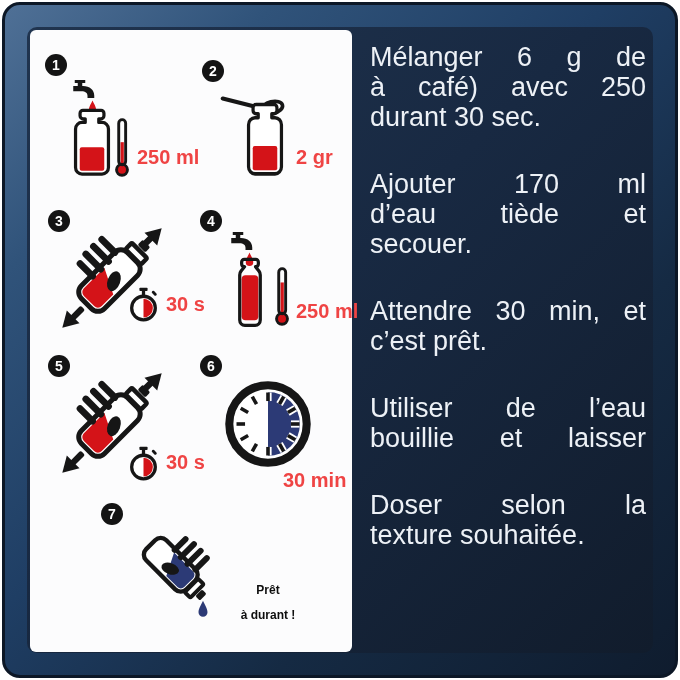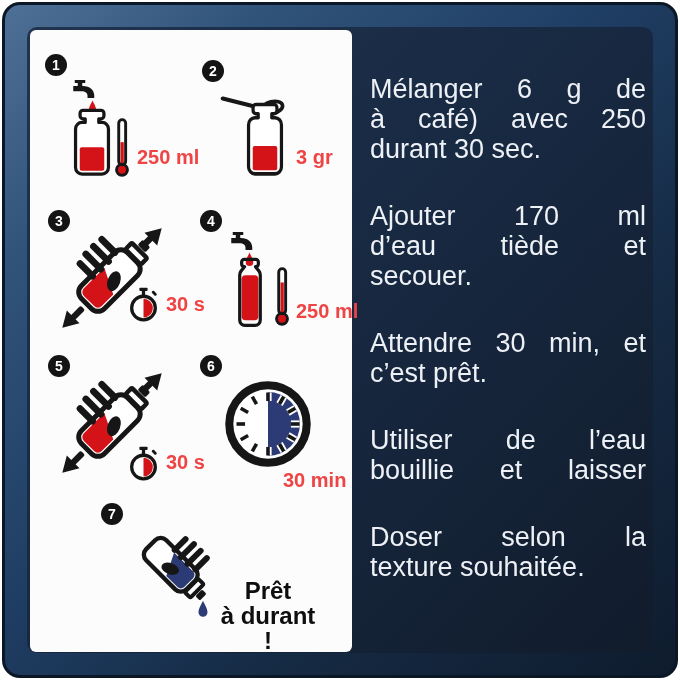--- a/index.html
+++ b/index.html
@@ -9,23 +9,23 @@
     border:3px solid #0c1726;
     background:linear-gradient(135deg,#4f7096 0%,#30537a 20%,#1f3e64 45%,#152a43 70%,#0f1c2e 100%);}
   .inner{position:absolute;left:27px;top:27px;right:27px;bottom:27px;border-radius:10px;
     background:linear-gradient(135deg,#20344f 0%,#182942 45%,#111c2c 100%);}
   .panel{position:absolute;left:30px;top:30px;width:322px;height:622px;background:#fcfcfd;border-radius:6px;}
   .abs{position:absolute;}
   .badge{position:absolute;width:22px;height:22px;border-radius:50%;background:#141414;color:#ffffff;
     font-weight:700;font-size:14px;line-height:22px;text-align:center;}
   .lbl{position:absolute;font-weight:700;font-size:20px;color:#ef4444;white-space:nowrap;}
   .cap7{position:absolute;left:186px;top:548px;width:104px;text-align:center;font-weight:700;
-    font-size:24px;line-height:25px;color:#0e0e0e;}
+    font-size:12px;line-height:25px;color:#0e0e0e;}
   .text-col{position:absolute;left:370px;top:42px;width:276px;color:#edf1f6;font-size:27px;line-height:30px;}
-  .para{margin-bottom:37px;margin-top:32px;}
+  .para{margin-bottom:37px;}
   .para:last-child{margin-bottom:0;}
   .tline{text-align:justify;text-align-last:justify;}
   .tlast{text-align-last:left;}
   svg{display:block;}
   .f-red{fill:var(--red,#d41318);}
   .f-blue{fill:var(--navy,#2c3a76);}
   .f-ink{fill:var(--ink,#161616);}
   .s-ink{stroke:var(--ink,#161616);}
 </style>
 </head>
@@ -57,21 +57,21 @@
 
     <div class="badge" style="left:172px;top:30px">2</div>
     <svg class="abs" style="left:190px;top:60px" width="66" height="28" viewBox="0 0 72 30">
       <line x1="3" y1="9" x2="47" y2="20" class="s-ink" stroke-width="4.5" stroke-linecap="round"></line>
       <ellipse cx="57" cy="19" rx="11.5" ry="6.5" fill="#ffffff" class="s-ink" stroke-width="4" transform="rotate(-14 57 19)"></ellipse>
     </svg>
     <svg class="abs" style="left:215px;top:72px" width="40" height="74" viewBox="0 0 62 104" preserveAspectRatio="none">
       <path fill="#ffffff" class="s-ink" stroke-width="5" stroke-linejoin="round" d="M17 3.5 h28 a4.5 4.5 0 0 1 4.5 4.5 v4 a4.5 4.5 0 0 1 -4.5 4.5 h-3.5 v5.5 h5 a10 10 0 0 1 10 10 v59 a10 10 0 0 1 -10 10 h-31 a10 10 0 0 1 -10 -10 v-59 a10 10 0 0 1 10 -10 h5 v-5.5 h-3.5 a4.5 4.5 0 0 1 -4.5 -4.5 v-4 a4.5 4.5 0 0 1 4.5 -4.5 z"></path>
       <rect class="f-red" x="12" y="62" width="38" height="34" rx="3"></rect>
     </svg>
-    <div class="lbl" style="left:266px;top:116px">3 gr</div>
+    <div class="lbl" style="left:266px;top:116px">2 gr</div>
 
     <div class="badge" style="left:18px;top:180px">3</div>
     <svg class="abs" style="left:26px;top:192px" width="112" height="112" viewBox="0 0 124 124">
       <g transform="rotate(45 62 62)">
         <rect x="44" y="30" width="36" height="72" rx="10" fill="#ffffff" class="s-ink" stroke-width="5.5"></rect>
         <path class="f-red" d="M48 60 l28 14 v18 a6 6 0 0 1 -6 6 h-16 a6 6 0 0 1 -6 -6 z"></path>
         <rect x="50" y="19" width="24" height="10" rx="2" fill="#ffffff" class="s-ink" stroke-width="5"></rect>
         <rect class="f-ink" x="56" y="8" width="12" height="8" rx="2"></rect>
         <g class="f-ink">
           <rect x="20" y="36" width="28" height="7.5" rx="3.7"></rect>

